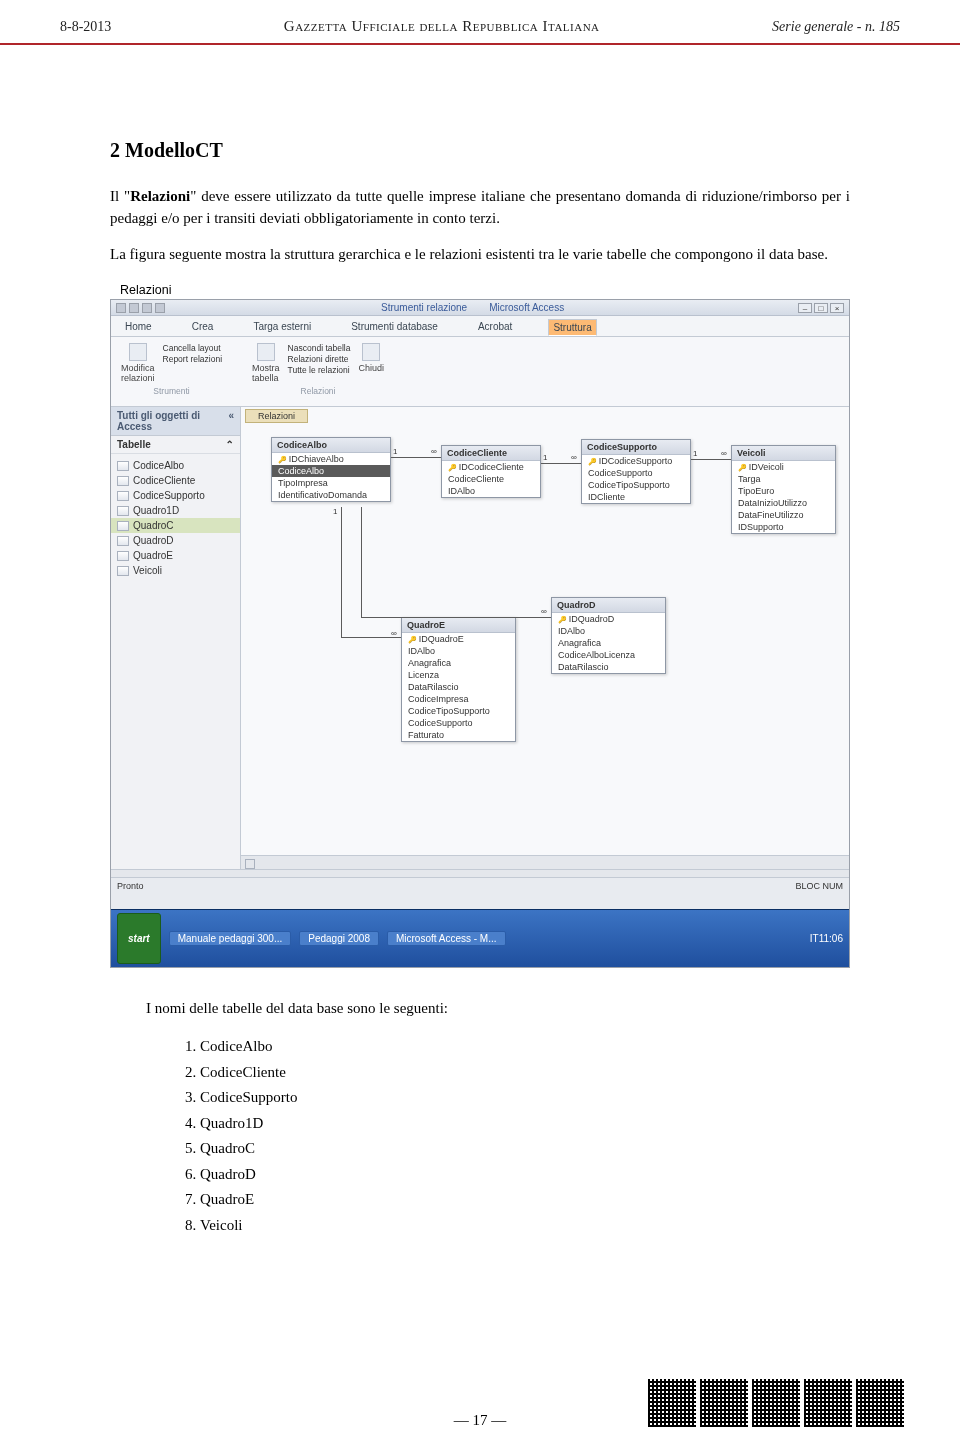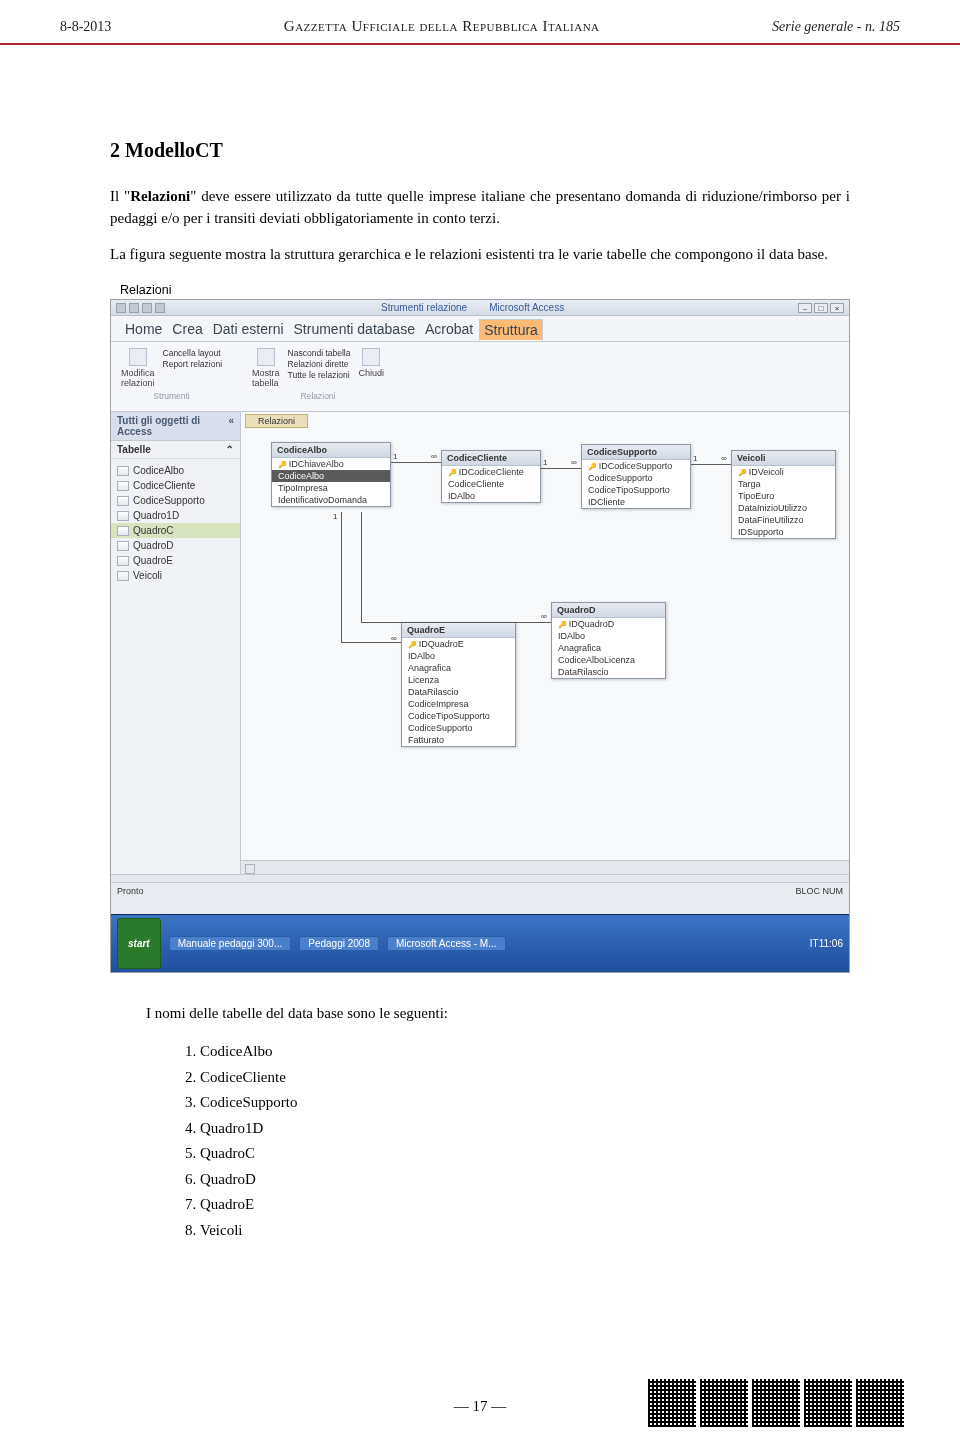--- a/index.html
+++ b/index.html
@@ -63,23 +63,23 @@
     border-bottom: 1px solid #b9c1ce;
   }
   .titlebar .qat { display:flex; gap:3px;}
   .titlebar .qat span{width:10px;height:10px;background:#c3c9d4;border:1px solid #9aa0aa;}
   .titlebar .groups { display:flex; gap:22px; margin-left:210px;}
   .titlebar .groups span{color:#3a5b9a;text-align:right;}
   .titlebar .wincontrols{margin-left:auto;display:flex;gap:2px;}
   .titlebar .wincontrols span{width:14px;height:10px;border:1px solid #9aa0aa;background:#e9edf3;text-align:center;font-size:8px;line-height:9px;}
   .ribbon-tabs {
     background:#f3f5f8;
-    display:flex; gap:2px; padding:3px 10px 0 10px;
+    display:flex; gap:32px; padding:3px 10px 0 10px;
     border-bottom:1px solid #c3cad4;
-    font-size:14px;
+    font-size:10px;
   }
   .ribbon-tabs span{padding:2px 4px;color:#3a4652;}
   .ribbon-tabs .active{background:#fdba74;border:1px solid #c3cad4;border-bottom:1px solid #fff;}
   .ribbon{
     background:#f6f7fa;
     display:flex; gap:30px; padding:6px 10px 10px 10px;
     border-bottom:1px solid #c3cad4;
   }
   .ribbon-group{display:flex;flex-direction:column;align-items:center;}
   .ribbon-group .btns{display:flex;gap:8px;}
@@ -140,21 +140,21 @@
     padding: 30px 0 0 0;
     font-size: 15px;
   }
   ol.tbl-list{
     margin: 12px 0 0 90px;
     font-size:15px;
     line-height:1.7;
   }
   .page-footer{
     position:absolute;
-    bottom:30px;
+    bottom:16px;
     left:0;width:100%;
     text-align:center;
     font-size:15px;
   }
   .qr-row{
     position:absolute;
     bottom:18px;
     right:56px;
     display:flex;
     gap:4px;
@@ -201,21 +201,21 @@
       </div>
       <div class="wincontrols">
           <span>–</span>
           <span>□</span>
           <span>×</span>
         </div>
     </div>
     <div class="ribbon-tabs">
       <span>Home</span>
       <span>Crea</span>
-      <span>Dati esterni</span>
+      <span>Targa esterni</span>
       <span>Strumenti database</span>
       <span>Acrobat</span>
       <span class="active">Struttura</span>
     </div>
     <div class="ribbon">
       <div class="ribbon-group">
         <div class="btns">
           <div class="btn">
               <div class="ico"></div>
               <span style="white-space:pre;">Modifica

